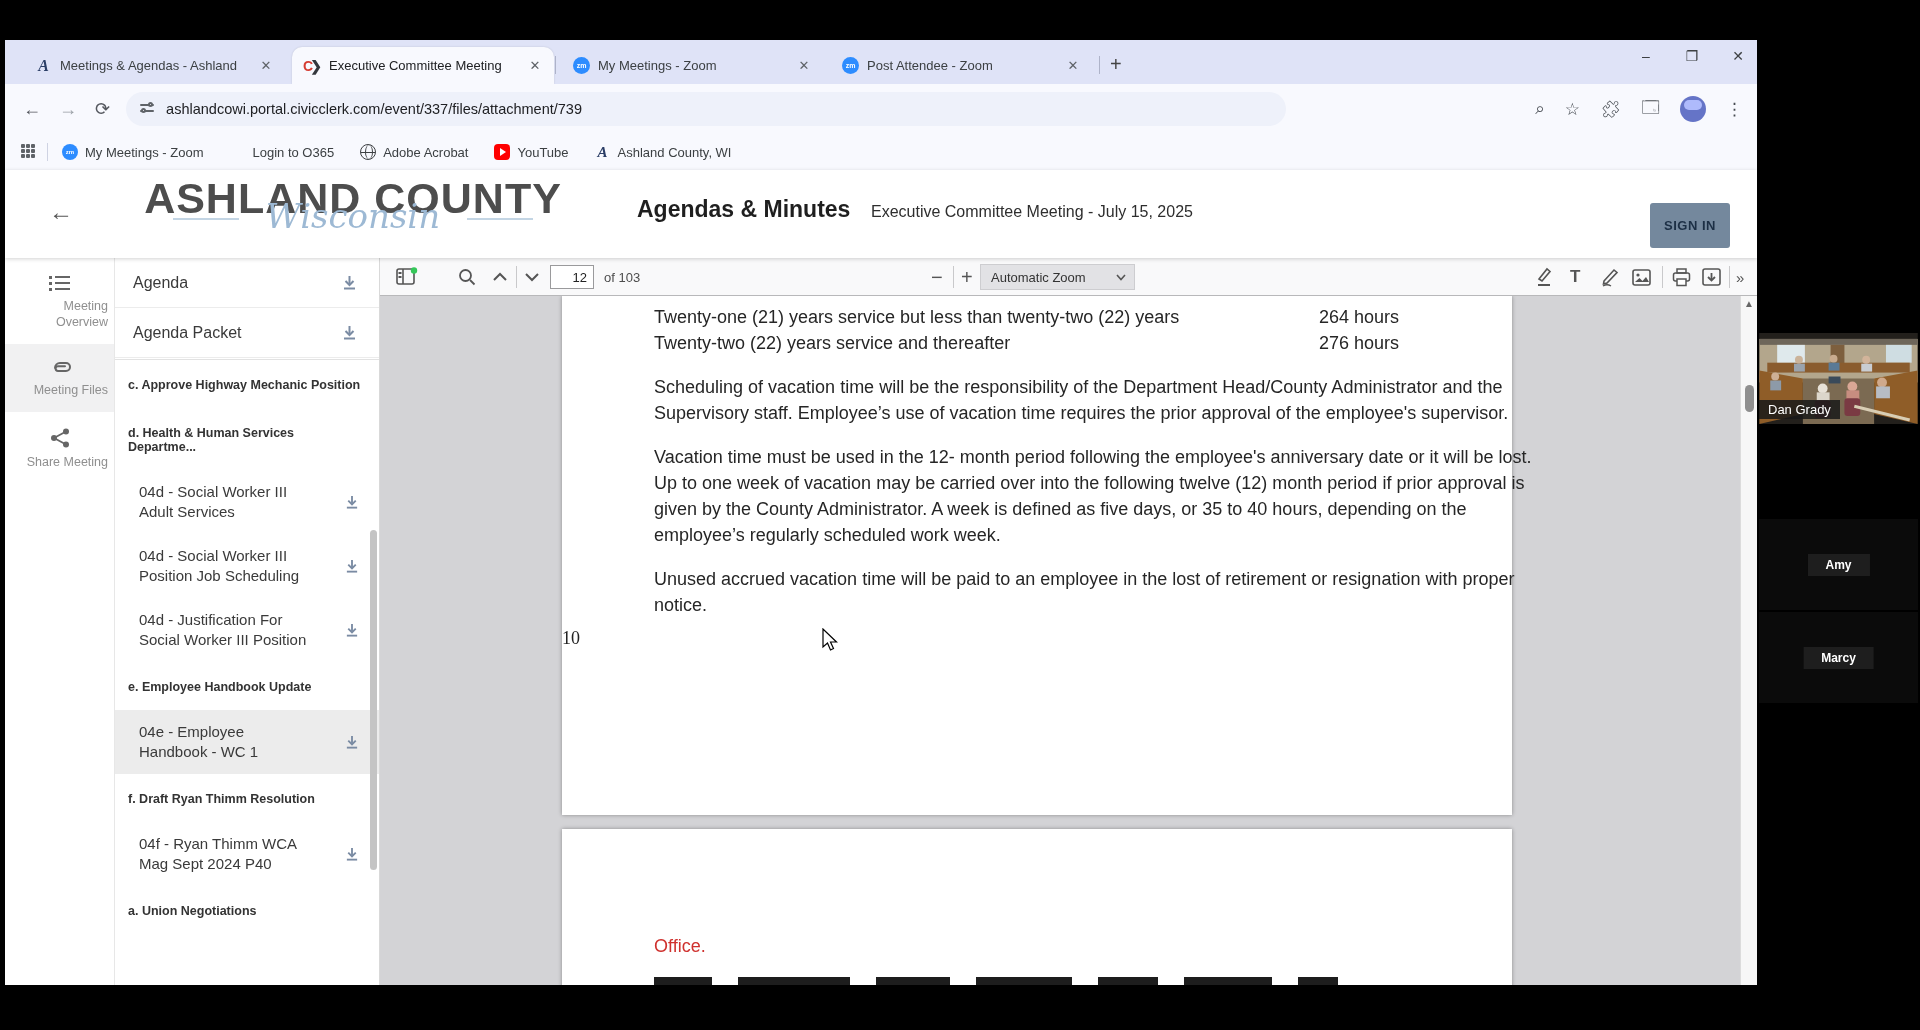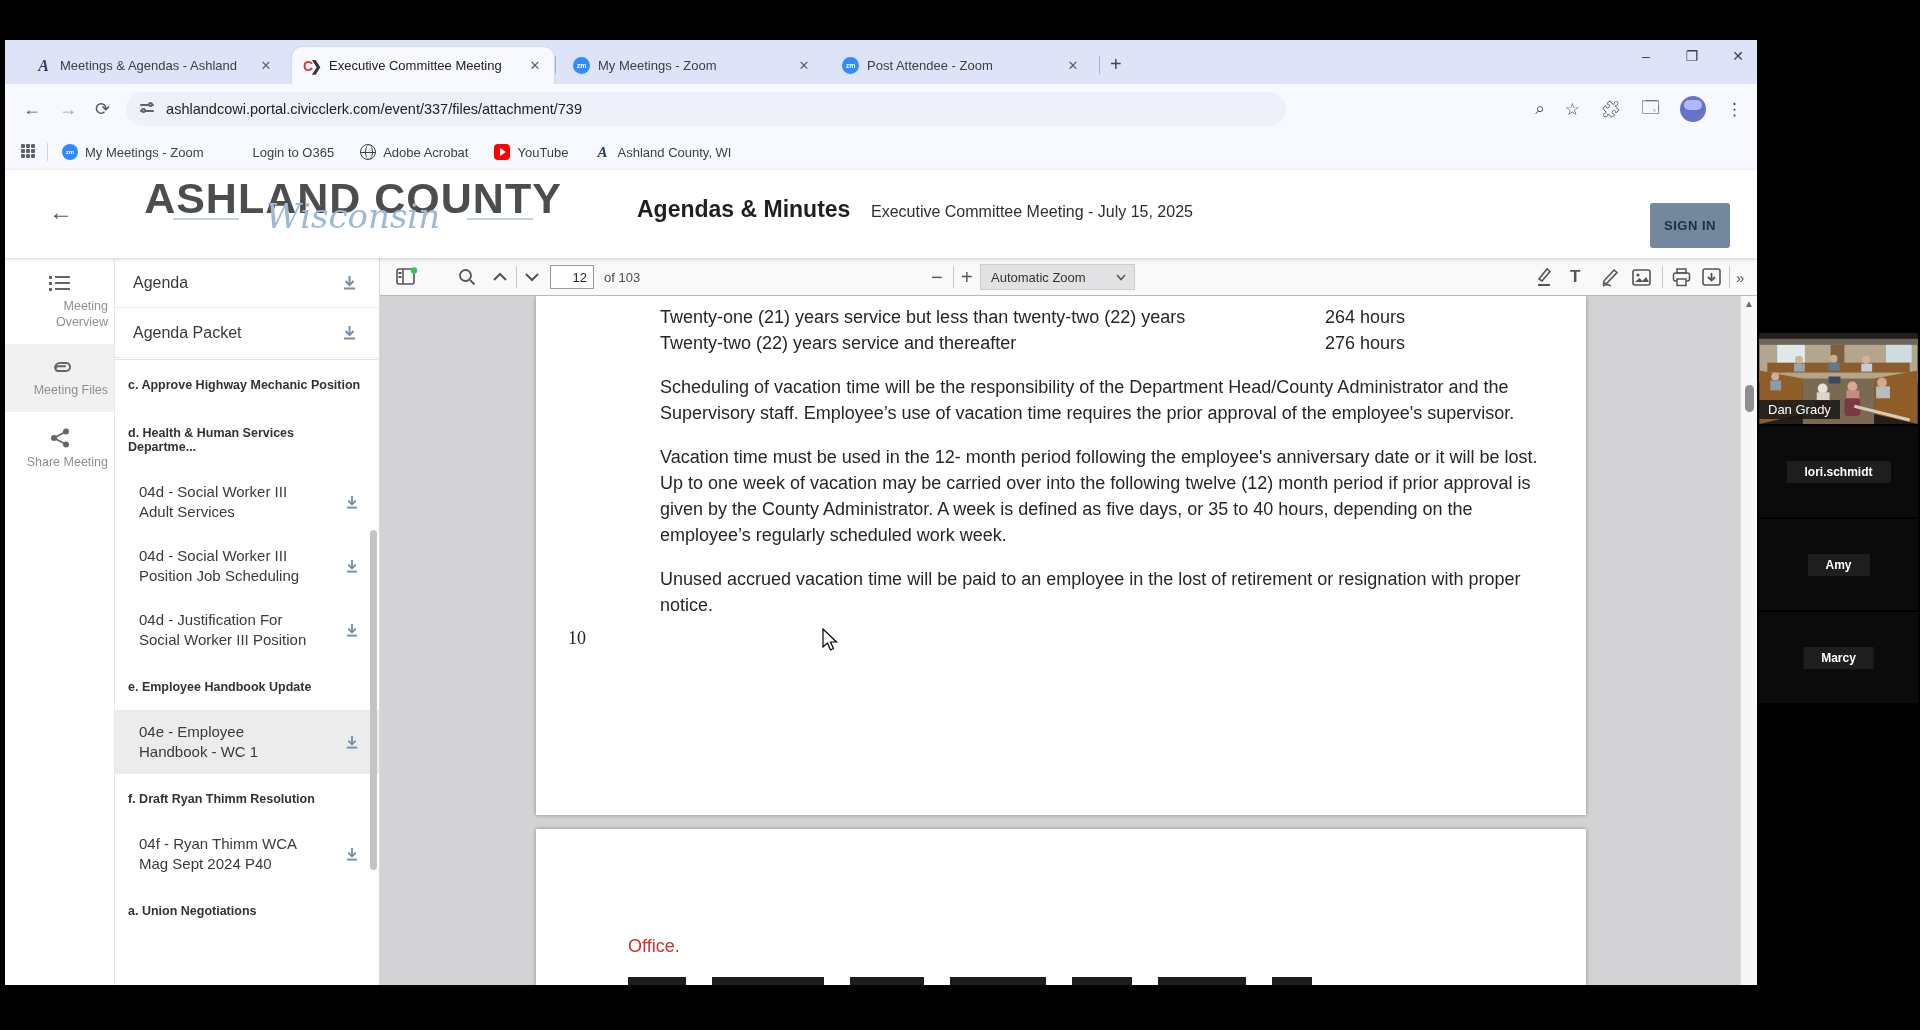--- a/index.html
+++ b/index.html
@@ -93,21 +93,21 @@
   .pdfarea { position:absolute; left:375px; top:0; width:1377px; height:100%; }
   .pdf-toolbar { position:absolute; left:0; top:0; width:100%; height:38px; background:#f9f9fa; border-bottom:1px solid #b8b8ba; }
   .pt { position:absolute; top:0; height:38px; display:flex; align-items:center; color:#4d4d4d; }
   .pt-sep { position:absolute; top:8px; width:1px; height:22px; background:#c9c9cb; }
   .page-input { position:absolute; left:170px; top:7px; width:44px; height:24px; border:1px solid #9a9a9c; background:#fff; font-size:13px; text-align:right; padding-right:6px; color:#222; }
   .of-total { left:224px; font-size:13px; }
   .zoom-select { position:absolute; left:600px; top:6px; width:155px; height:26px; background:#e2e2e5; border:1px solid #cdcdd0; font-size:13px; color:#333; display:flex; align-items:center; justify-content:space-between; padding:0 8px 0 10px; }
   .glyph { font-size:16px; color:#555; }
   .viewer { position:absolute; left:0; top:38px; width:100%; height:689px; background:#d3d3d6; overflow:hidden; }
 
-  .pdf-page { position:absolute; left:156px; width:1050px; background:#fff; box-shadow:0 0 4px rgba(0,0,0,.35);padding-left:32px; }
+  .pdf-page { position:absolute; left:182px; width:950px; background:#fff; box-shadow:0 0 4px rgba(0,0,0,.35); }
   .page1 { top:0; height:519px; }
   .page2 { top:533px; height:300px; }
   .doc { font-size:18px; line-height:26px; color:#262626; }
   .hrow { position:relative; padding-left:92px; }
   .hrow .hours { position:absolute; left:757px; top:0; }
   .doc-p { margin:18px 0 0 92px; width:880px; }
   .doc-red { color:#cf312e; }
   .pgnum { margin-top:7px; text-align:left; font-family:"Liberation Serif", serif; font-size:18px; color:#222; }
   .p2-office { position:absolute; left:92px; top:104px; font-size:18px; }
   .p2-frag { position:absolute; left:92px; top:148px; width:760px; height:8px; overflow:hidden; }
@@ -520,23 +520,20 @@
         <circle cx="64" cy="56" r="5" fill="#e8e2d8"></circle>
           <rect x="58" y="60" width="13" height="14" fill="#dcd6cb"></rect>
         <circle cx="94" cy="54" r="5" fill="#d9a795"></circle>
           <rect x="88" y="58" width="13" height="14" fill="#c78d80"></rect>
         <rect x="56" y="68" width="16" height="18" rx="3" fill="#7a3a43"></rect>
         <rect x="86" y="66" width="16" height="18" rx="3" fill="#7a3a43"></rect>
         <line x1="96" y1="74" x2="152" y2="88" stroke="#d8cdb4" stroke-width="3"></line>
       </svg>
       <span class="vname">Dan Grady</span>
     </div>
-    <div class="ptile" style="top:426px;">
-      <span class="cname">lori.schmidt</span>
-    </div>
     <div class="ptile" style="top:519px;">
       <span class="cname">Amy</span>
     </div>
     <div class="ptile" style="top:612px;">
       <span class="cname">Marcy</span>
     </div>
   </div>
 
   <svg class="cursor" style="left:822px; top:628px;" width="17" height="24" viewBox="0 0 17 24">
     <path d="M1 1 L1 19 L5.5 15 L8.5 22 L11.5 20.5 L8.5 14 L14.5 14 Z" fill="#fff" stroke="#000" stroke-width="1.2"></path>

